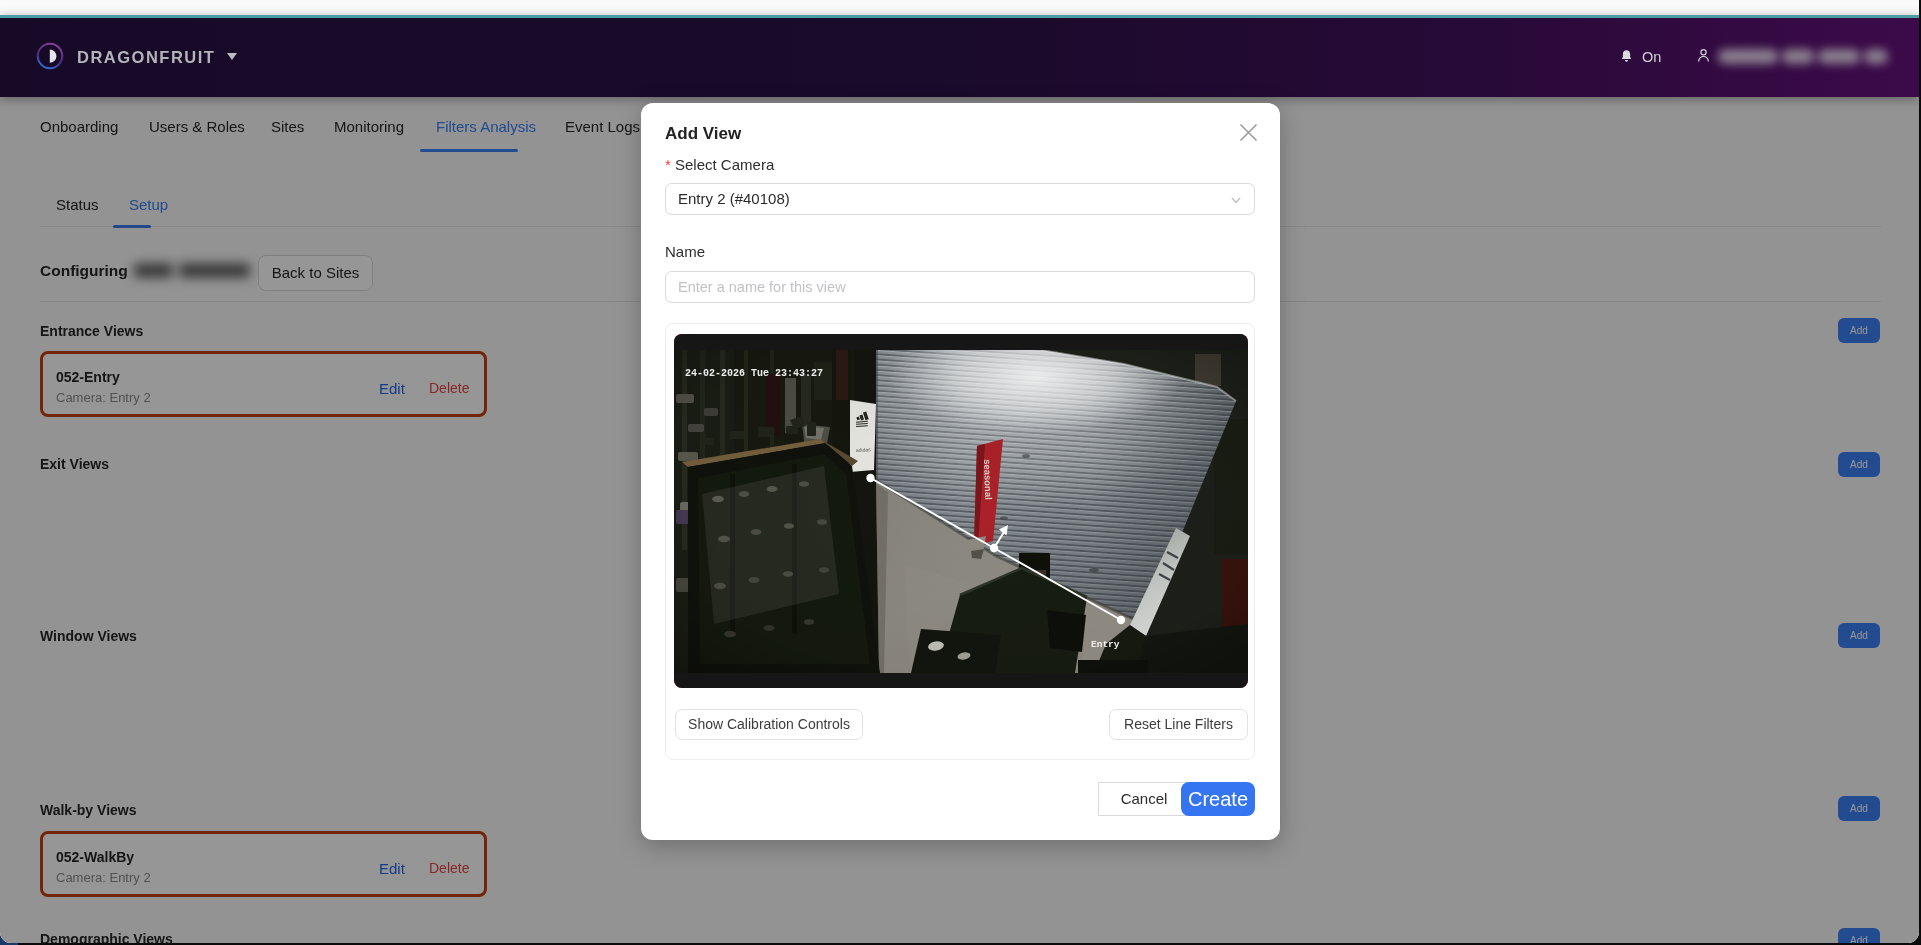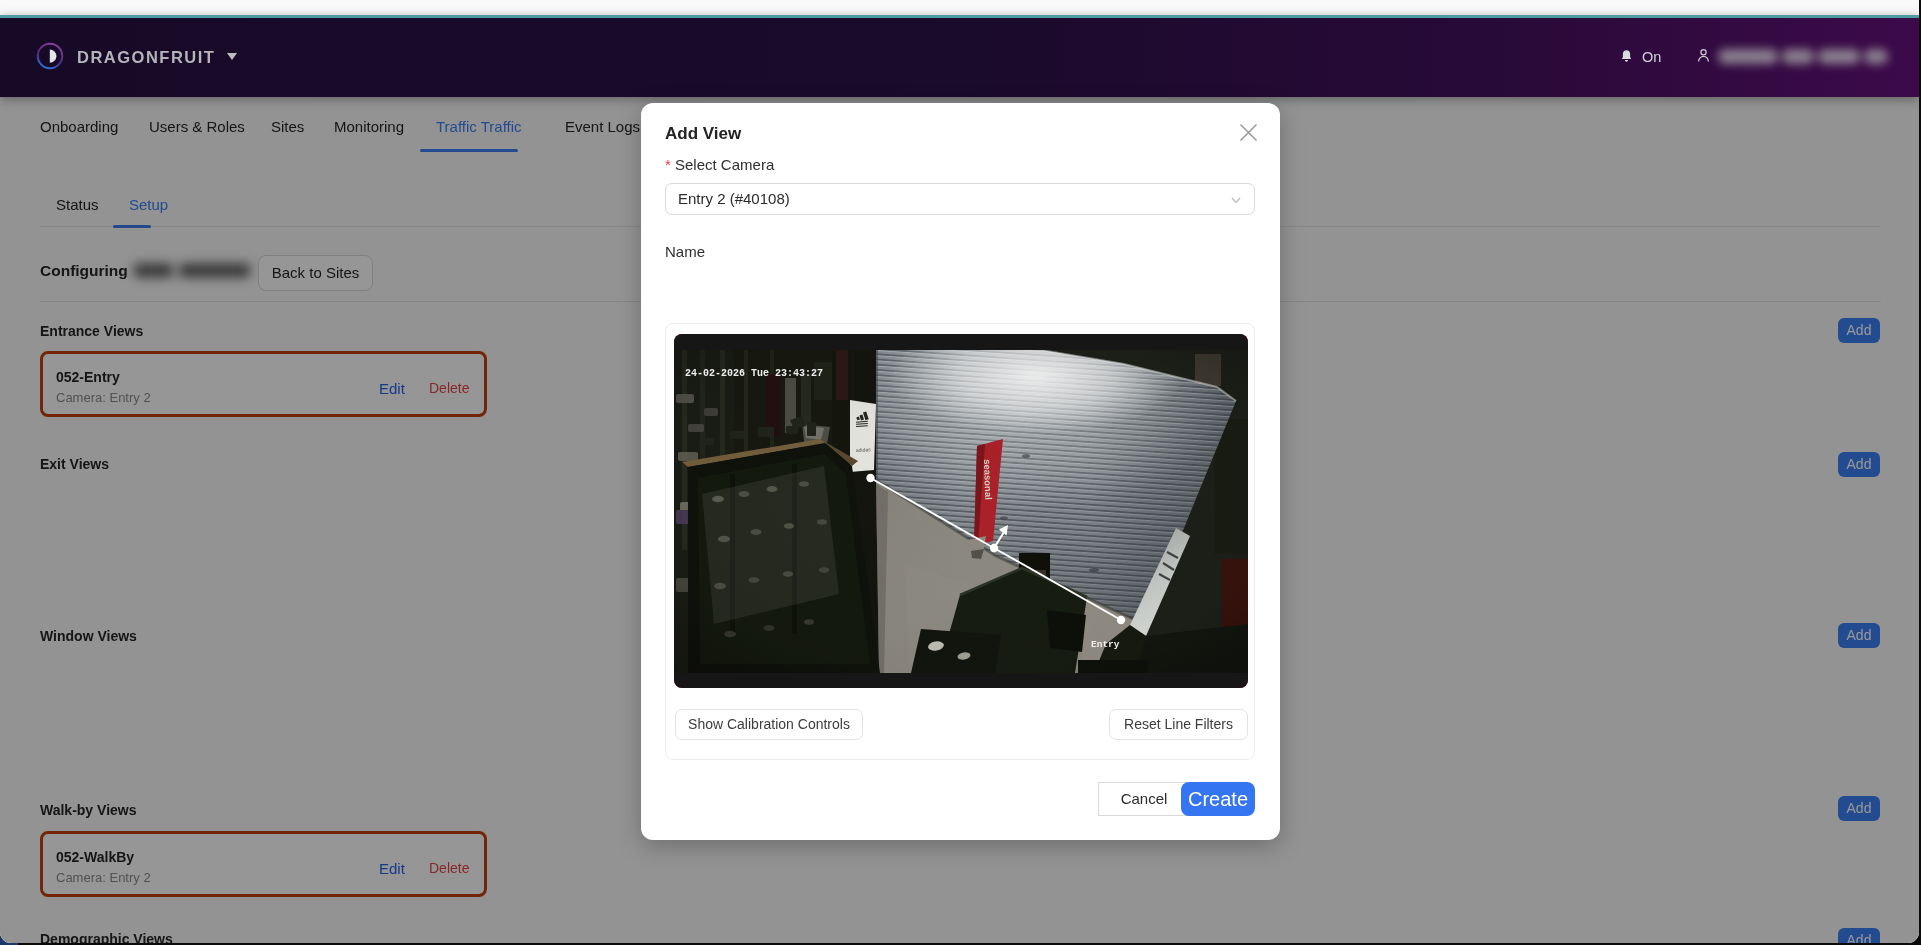--- a/index.html
+++ b/index.html
@@ -26,21 +26,21 @@
   #divider { position:absolute; left:40px; top:219px; width:1841px; height:1px; background:rgba(0,0,0,0.09); }
   .h2 { position:absolute; left:40px; font-size:14px; font-weight:bold; color:#262626; white-space:nowrap; }
   #cfg { position:absolute; left:40px; top:180px; font-size:15.5px; font-weight:bold; color:#262626; }
   .blob { position:absolute; background:#515151; filter:blur(6px); border-radius:4px; }
   #backbtn { position:absolute; left:258px; top:173px; width:115px; height:36px; background:#fff; border:1px solid #d9d9d9; border-radius:8px; font-size:15px; color:#262626; text-align:center; line-height:34px; }
   .card { position:absolute; left:40px; width:447px; height:66px; background:#fff; border:3px solid #c2410c; border-radius:8px; }
   .cardname { position:absolute; left:13px; top:15px; font-size:14px; font-weight:bold; color:#262626; }
   .cardsub { position:absolute; left:13px; top:36px; font-size:13px; color:#8c8c8c; }
   .edit { position:absolute; left:336px; top:26px; font-size:15px; color:#2563eb; }
   .del  { position:absolute; left:386px; top:26px; font-size:14px; color:#e64545; }
-  .addbtn { position:absolute; left:1838px; width:42px; height:25px; background:#3b80f5; color:#fff; border-radius:6px; font-size:14px; text-align:center; line-height:25px; }
+  .addbtn { position:absolute; left:1838px; width:42px; height:25px; background:#3b80f5; color:#fff; border-radius:6px; font-size:10px; text-align:center; line-height:25px; }
   #mask { position:absolute; left:0; top:82px; right:0; bottom:0; background:rgba(0,0,0,0.41); }
   
   #modal { position:absolute; left:641px; top:103px; width:639px; height:737px; background:#fff; border-radius:12px; box-shadow:0 6px 24px rgba(0,0,0,0.25); }
   #mtitle { position:absolute; left:24px; top:21px; font-size:17px; font-weight:bold; color:#232323; }
   #mclose { position:absolute; left:598px; top:20px; }
   .mlabel { position:absolute; left:24px; font-size:15px; color:#2f2f2f; }
   .red { color:#f03e3e; }
   .field { position:absolute; left:24px; width:590px; height:32px; border:1px solid #d9d9d9; border-radius:7px; background:#fff; font-size:15px; line-height:30px; }
   #selfield { top:80px; color:#2b2b2b; }
   #namefield { top:168px; color:#c2c2c6; font-size:14.5px; }
@@ -57,21 +57,21 @@
 </head>
 <body>
 <div id="wedge"></div>
 <div id="win">
   <div id="content">
     <div class="tabrow">
       <span class="tab" style="left:0">Onboarding</span>
       <span class="tab" style="left:109px">Users &amp; Roles</span>
       <span class="tab" style="left:231px">Sites</span>
       <span class="tab" style="left:294px">Monitoring</span>
-      <span class="tab blue" style="left:396px">Traffic Traffic</span>
+      <span class="tab blue" style="left:396px">Filters Analysis</span>
       <span class="tab" style="left:525px">Event Logs</span>
     </div>
     <div id="tabline"></div>
     <div class="tabrow" style="top:114px; left:40px;">
       <span class="tab" style="left:0">Status</span>
       <span class="tab blue" style="left:73px">Setup</span>
     </div>
     <div id="subline"></div>
     <div id="subborder"></div>
     <div id="cfg">Configuring</div>
@@ -146,20 +146,21 @@
     <svg id="mclose" width="19" height="19" viewBox="0 0 19 19">
       <path d="M1.5 1.5 L17.5 17.5 M17.5 1.5 L1.5 17.5" stroke="#9b9b9b" stroke-width="1.6"></path>
     </svg>
     <div class="mlabel" style="top:53px"><span class="red">*</span> Select Camera</div>
     <div class="field" id="selfield"><span>Entry 2 (#40108)</span>
       <svg id="chev" width="12" height="12" viewBox="0 0 12 12">
           <path d="M2 4 L6 8.5 L10 4" fill="none" stroke="#bfbfbf" stroke-width="1.4"></path>
         </svg>
     </div>
     <div class="mlabel" style="top:140px">Name</div>
+    <div class="field" id="namefield"><span>Enter a name for this view</span></div>
     <div id="group">
       <div id="video">
         <svg width="574" height="354" viewBox="0 0 574 354">
           <defs>
             <linearGradient id="shut" x1="0" y1="0" x2="1" y2="0">
               <stop offset="0" stop-color="#878e93"></stop>
                 <stop offset="0.25" stop-color="#9fa6ab"></stop>
                 <stop offset="0.6" stop-color="#99a0a5"></stop>
                 <stop offset="1" stop-color="#60676c"></stop>
             </linearGradient>

